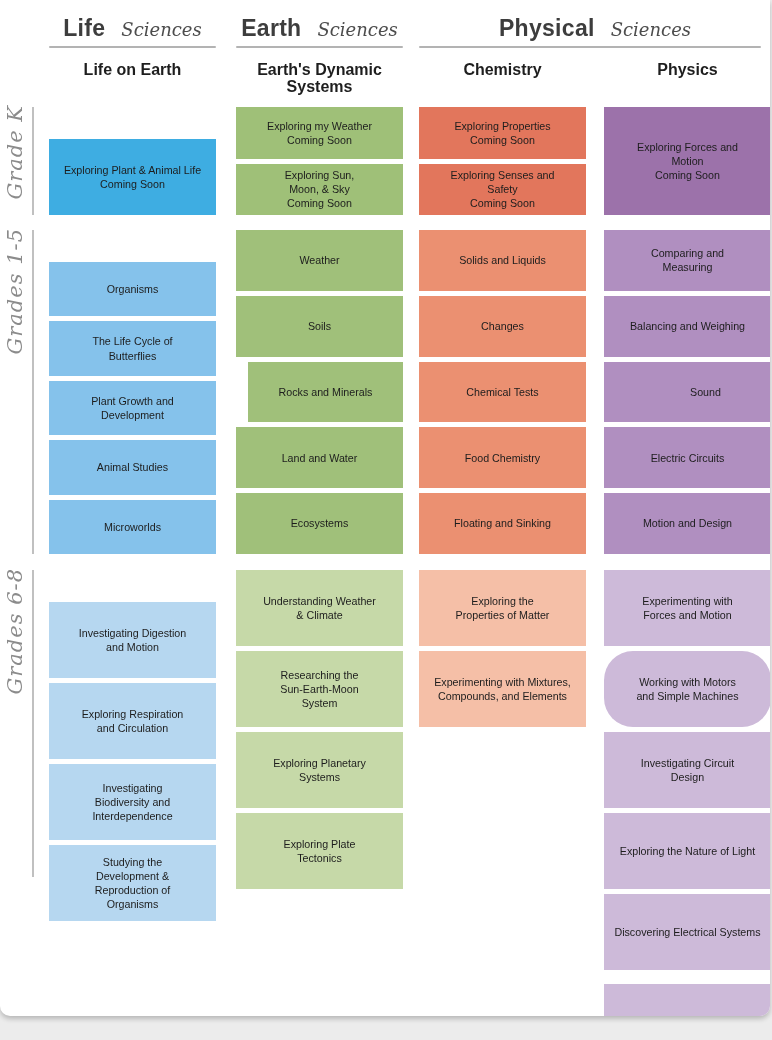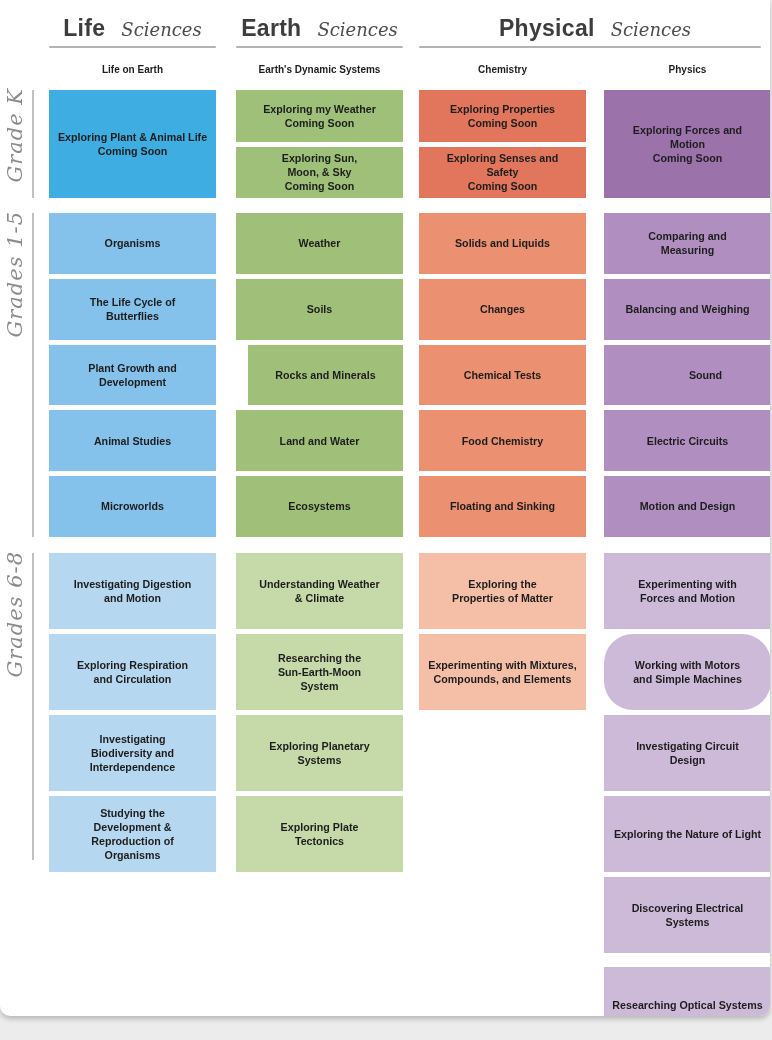--- a/index.html
+++ b/index.html
@@ -26,45 +26,45 @@
   .gap-c{width:18px;flex:none;}
   .w-span2{width:352px;flex:none;}
   .titles{padding-top:15px;height:28px;align-items:baseline;}
   .title-group{display:flex;align-items:baseline;justify-content:center;gap:16px;}
   .t-bold{font-size:23px;font-weight:700;color:#3d3d3d;letter-spacing:.3px;}
   .t-italic{font-family:"DejaVu Serif",serif;font-style:italic;font-size:18px;color:#4d4d4d;}
   .underlines{margin-top:3px;}
   .rule{height:2px;background:#b3b3b3;border-radius:1px;}
   .rule.w-span2{width:342px;}
   .subheads{margin-top:13px;}
-  .subhead{font-size:10px;font-weight:700;color:#1e1e1e;text-align:center;line-height:17px;}
+  .subhead{font-size:16px;font-weight:700;color:#1e1e1e;text-align:center;line-height:17px;}
   
   .band{display:flex;position:relative;}
   .band-k{height:108px;margin-top:12px;}
   .band-g15{height:324px;margin-top:15px;}
   .band-g68{height:463px;margin-top:16px;}
   .band-label-cell{width:49px;flex:none;position:relative;}
   .band-line{position:absolute;left:32px;top:0;width:2px;background:#c0c0c0;}
   .band-k .band-line{height:108px;}
   .band-g15 .band-line{height:324px;}
   .band-g68 .band-line{height:307px;}
   .band-label{
     position:absolute;top:-2px;left:3px;
     writing-mode:vertical-rl;transform:rotate(180deg);
     font-family:"DejaVu Serif",serif;font-style:italic;
     font-size:21px;color:#8b8b8b;letter-spacing:1px;white-space:nowrap;
   }
   .col{display:flex;flex-direction:column;gap:5px;width:167px;flex:none;}
-  .col-life{margin-right:20px;}
+  .col-life{margin-right:20px;margin-top:32px;}
   .col-earth{margin-right:16px;}
   .col-chemistry{margin-right:18px;}
   .box{
     display:flex;align-items:center;justify-content:center;
     text-align:center;white-space:pre-line;
-    font-size:10.7px;font-weight:700;line-height:1.33;color:#1d1d1d;
+    font-size:10.7px;font-weight:400;line-height:1.33;color:#1d1d1d;
     padding:0 8px;box-sizing:border-box;
   }
   .band-k .box,.band-g15 .box{flex:1;}
   .band-g68 .box{height:76px;flex:none;}
 </style>
 </head>
 <body>
 
 <div class="page">
 

